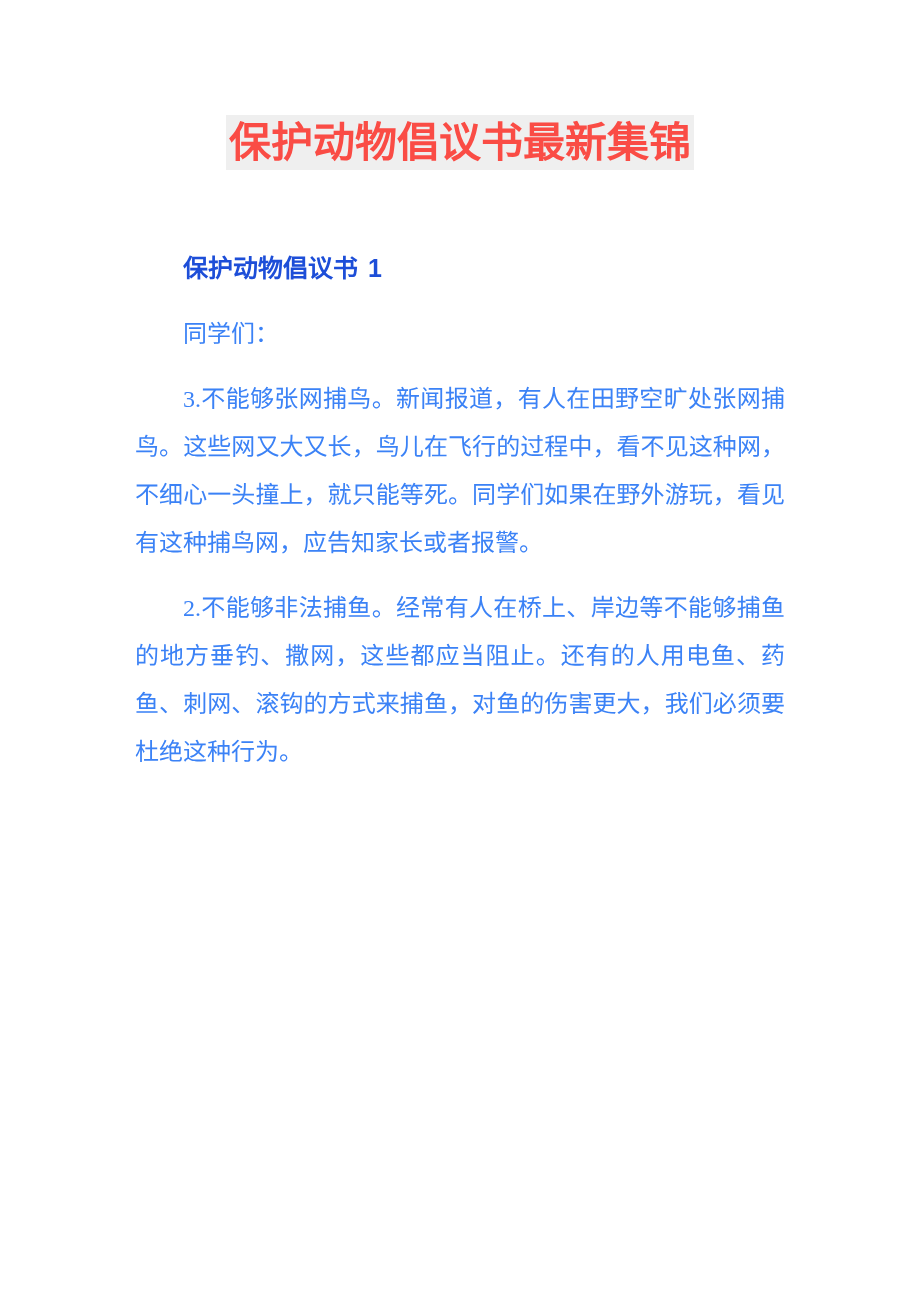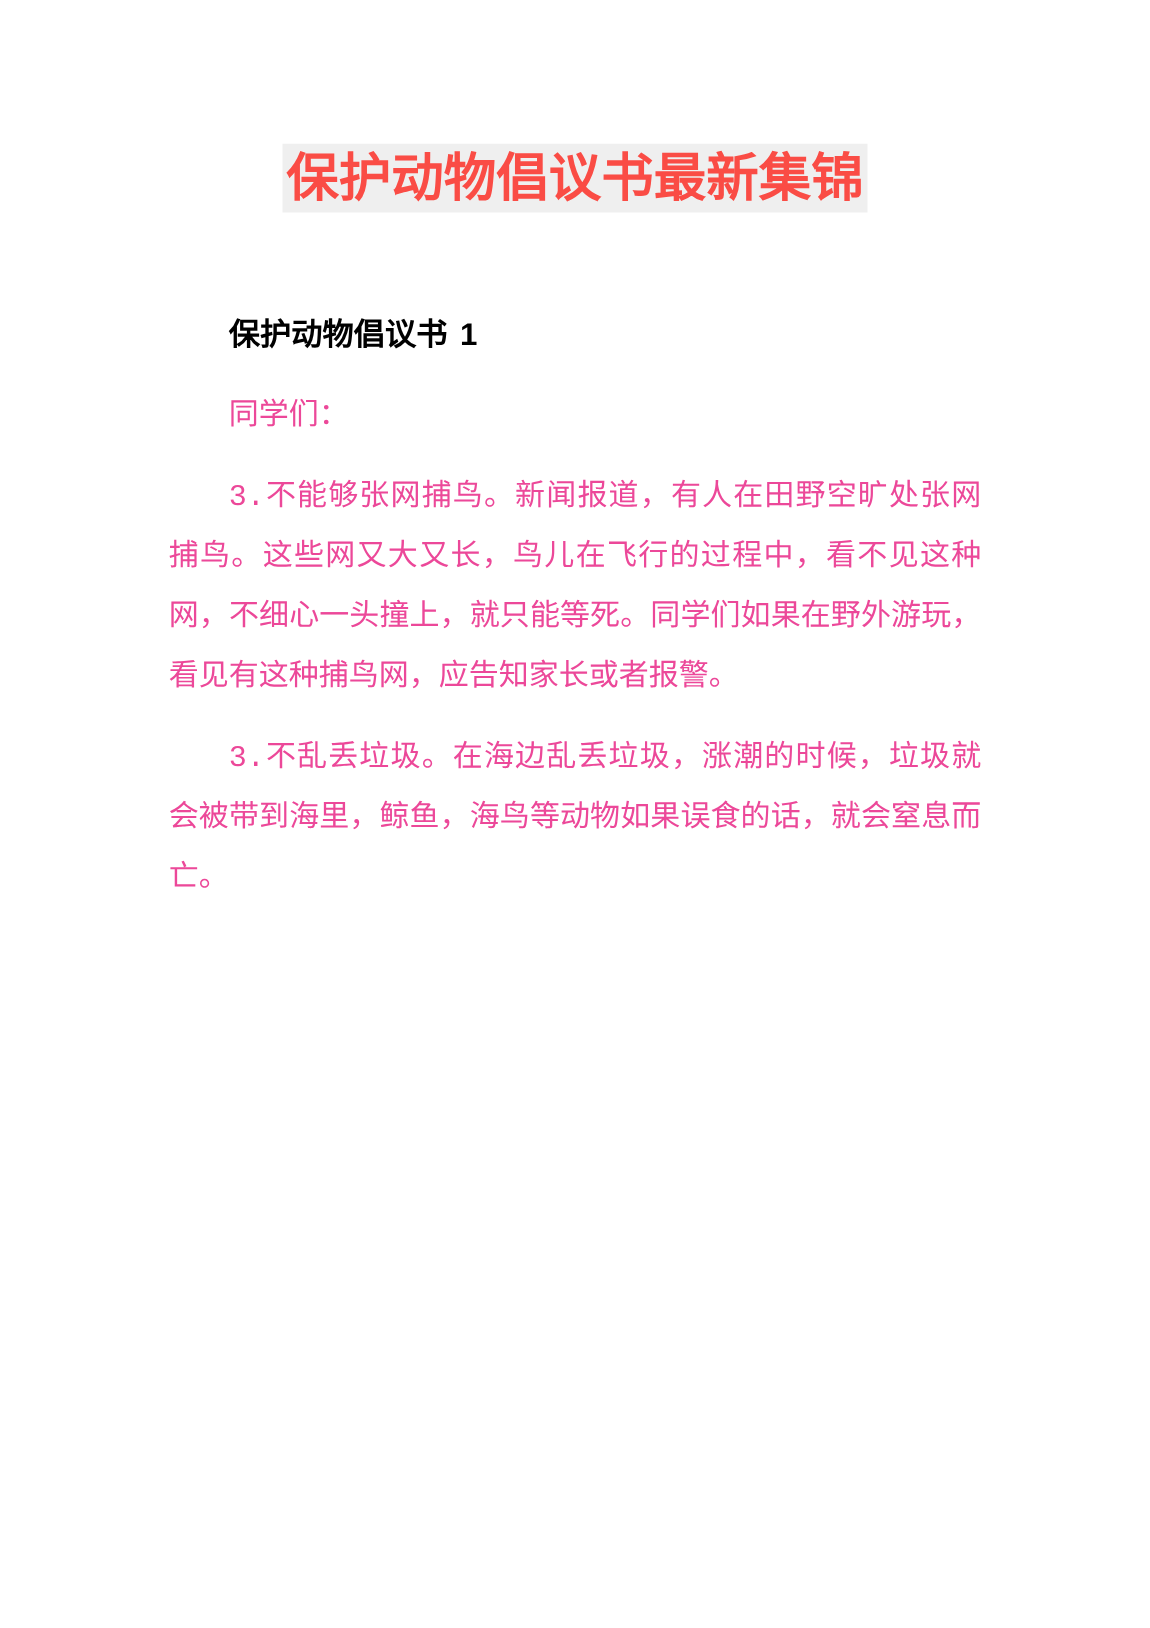--- a/index.html
+++ b/index.html
@@ -32,35 +32,35 @@
   }
   .section-heading {
     margin: 79px auto 0 auto;
     width: 650px;
     box-sizing: border-box;
     padding-left: 48px;
     font-family: "Liberation Sans", sans-serif;
     font-weight: 700;
     font-size: 25px;
     line-height: 34px;
-    color: #000000;
+    color: #1d4ed8;
   }
   .section-heading .section-number {
     font-weight: 700;
     margin-left: 10px;
   }
   .content {
     width: 650px;
     margin: 0 auto;
   }
   .content p {
-    font-family: Liberation Mono, monospace;
+    font-family: Liberation Serif, serif;
     font-size: 24px;
     line-height: 48px;
-    color: #ec4899;
+    color: #3b82f6;
     text-align: justify;
     text-indent: 2em;
     margin: 0 0 17px 0;
   }
   .content p:first-child {
     margin-top: 25px;
   }
 </style>
 </head>
 <body>
@@ -69,16 +69,16 @@
 
   <h1 class="doc-title"><span class="title-highlight">保护动物倡议书最新集锦</span></h1>
 
   <div class="section-heading">
     <span>保护动物倡议书</span><span class="section-number">1</span>
   </div>
 
   <div class="content">
     <p>同学们：</p>
     <p>3.不能够张网捕鸟。新闻报道，有人在田野空旷处张网捕鸟。这些网又大又长，鸟儿在飞行的过程中，看不见这种网，不细心一头撞上，就只能等死。同学们如果在野外游玩，看见有这种捕鸟网，应告知家长或者报警。</p>
-    <p>3.不乱丢垃圾。在海边乱丢垃圾，涨潮的时候，垃圾就会被带到海里，鲸鱼，海鸟等动物如果误食的话，就会窒息而亡。</p>
+    <p>2.不能够非法捕鱼。经常有人在桥上、岸边等不能够捕鱼的地方垂钓、撒网，这些都应当阻止。还有的人用电鱼、药鱼、刺网、滚钩的方式来捕鱼，对鱼的伤害更大，我们必须要杜绝这种行为。</p>
   </div>
 
 </div>
 
 </body></html>

